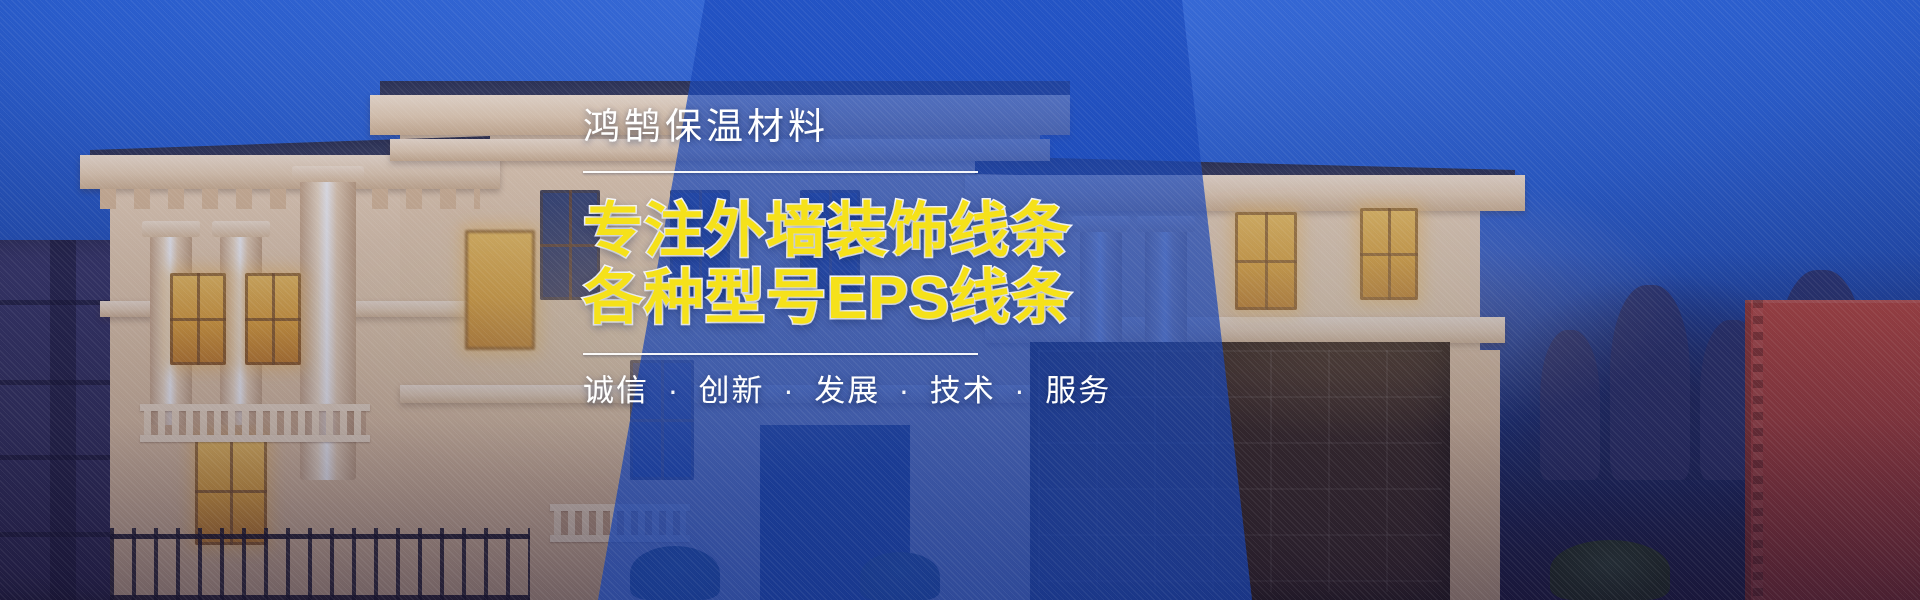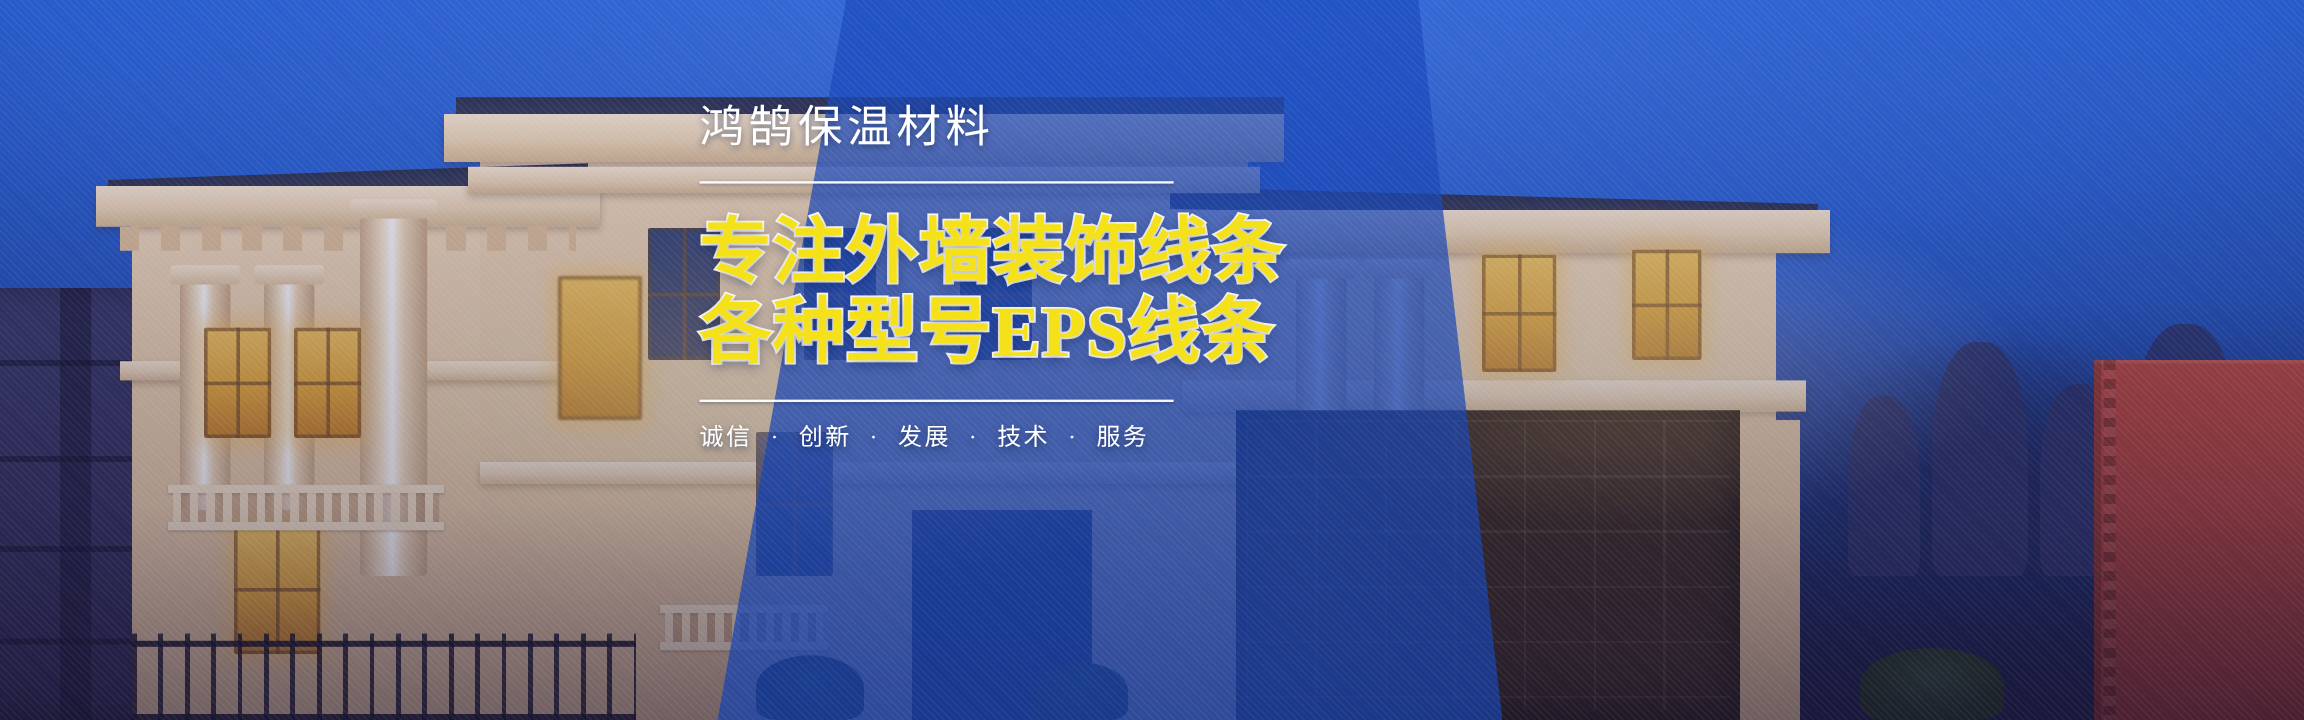--- a/index.html
+++ b/index.html
@@ -172,23 +172,22 @@
       rgba(255,255,255,.055) 0px, rgba(255,255,255,.055) 1px,
       rgba(0,0,0,0) 1px, rgba(0,0,0,0) 4px);
   }
   .vignette{
     position:absolute;inset:0;pointer-events:none;
     background:radial-gradient(120% 130% at 50% 45%, rgba(0,0,0,0) 55%, rgba(0,0,0,.28) 100%);
   }
 
   
   .copy{
-    position:absolute;left:583px;top:88px;width:760px;
+    position:absolute;left:583px;top:108px;width:760px;
     z-index:30;
-    font-family:Liberation Serif, serif;
   }
   .brand{
     color:#ffffff;
     font-size:37px;
     letter-spacing:4px;
     line-height:1;
     font-weight:400;
     text-shadow:0 2px 6px rgba(0,20,60,.55);
     white-space:nowrap;
   }
@@ -211,21 +210,21 @@
     white-space:nowrap;
     -webkit-text-stroke:3px #ffffff;
     paint-order:stroke fill;
     text-shadow:
       0 0 2px rgba(255,255,255,.9),
       0 3px 10px rgba(0,20,70,.45);
   }
   .tagline{
     margin-top:20px;
     color:#ffffff;
-    font-size:20px;
+    font-size:31px;
     letter-spacing:2px;
     line-height:1;
     white-space:nowrap;
     text-shadow:0 2px 6px rgba(0,20,60,.55);
   }
   .tagline .dot{padding:0 8px;opacity:.95;}
 </style>
 </head>
 <body>
 

